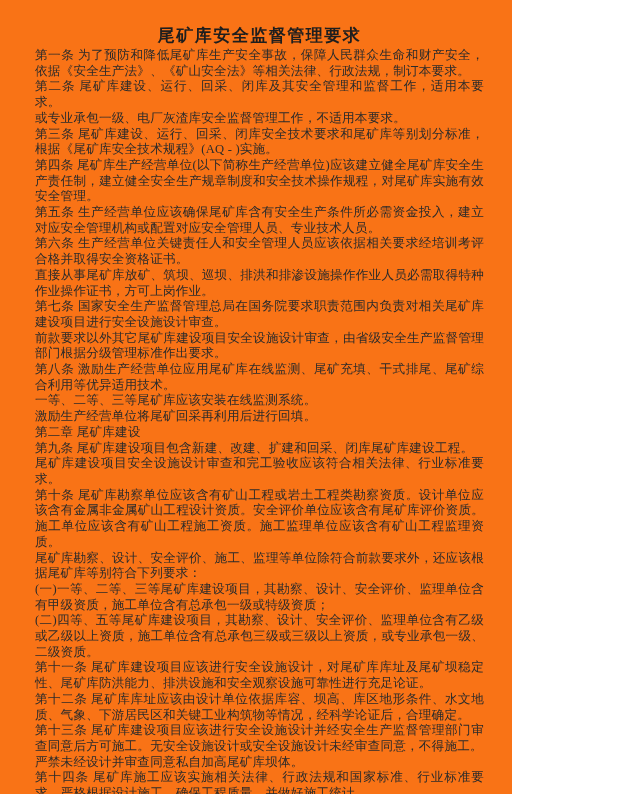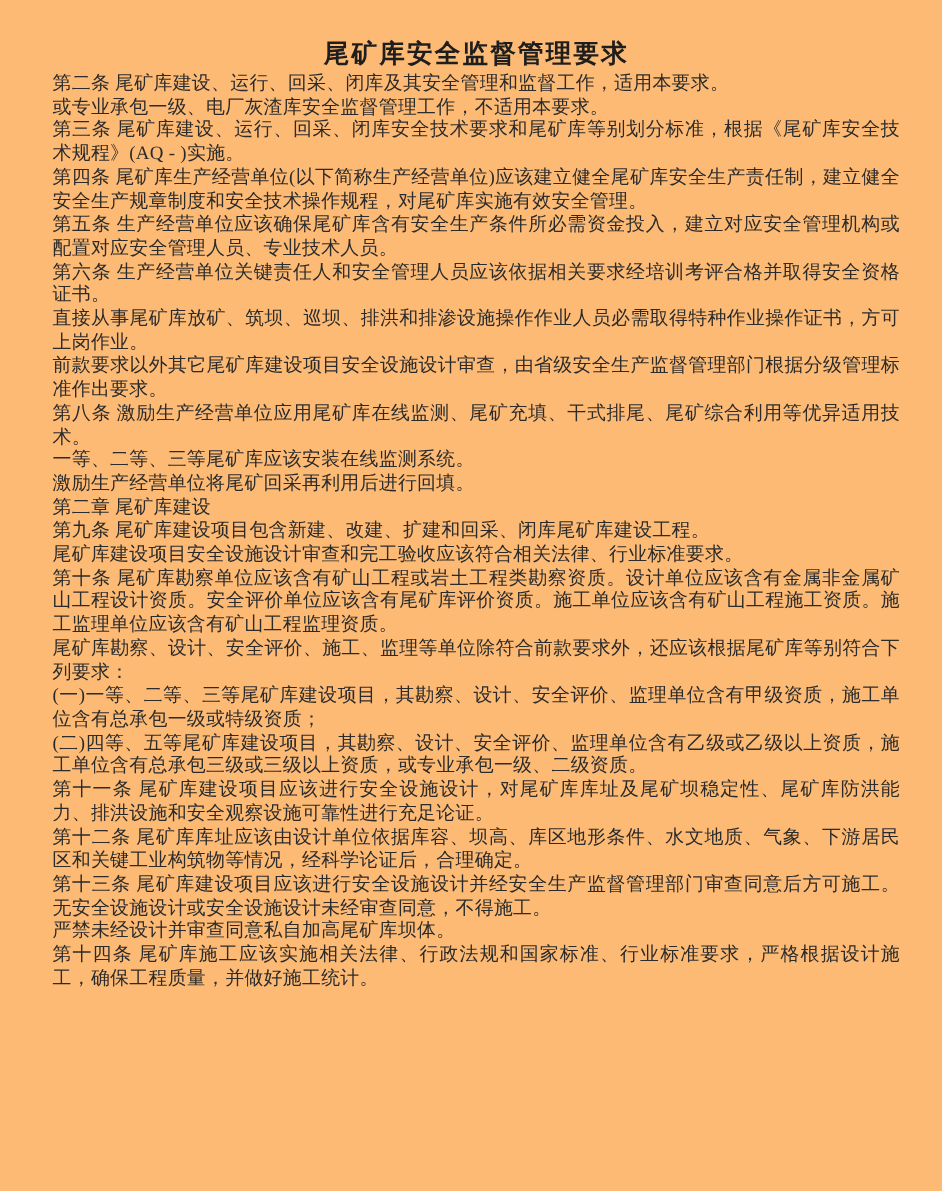--- a/index.html
+++ b/index.html
@@ -2,24 +2,24 @@
 <html><head>
 <meta charset="utf-8">
 <style>
   html, body {
     margin: 0;
     padding: 0;
     background: #ffffff;
   }
   .page {
     position: relative;
-    width: 628px;
+    width: 512px;
     height: 794px;
     box-sizing: border-box;
-    background: #fdba74;
+    background: #f97316;
     padding: 26px 28px 0 35px;
     overflow: hidden;
     font-family: "Liberation Serif", "DejaVu Serif", serif;
     color: #2b2b2b;
   }
   .doc-title {
     margin: 0;
     font-size: 17px;
     line-height: 20px;
     font-weight: bold;
@@ -47,27 +47,29 @@
     text-justify: inter-ideograph;
   }
 </style>
 </head>
 <body>
 
 <div class="page">
   <h1 class="doc-title">尾矿库安全监督管理要求</h1>
   <div class="doc-body">
 
+      <p class="para">第一条 为了预防和降低尾矿库生产安全事故，保障人民群众生命和财产安全，依据《安全生产法》、《矿山安全法》等相关法律、行政法规，制订本要求。</p>
       <p class="para">第二条 尾矿库建设、运行、回采、闭库及其安全管理和监督工作，适用本要求。</p>
       <p class="para">或专业承包一级、电厂灰渣库安全监督管理工作，不适用本要求。</p>
       <p class="para">第三条 尾矿库建设、运行、回采、闭库安全技术要求和尾矿库等别划分标准，根据《尾矿库安全技术规程》(AQ - )实施。</p>
       <p class="para">第四条 尾矿库生产经营单位(以下简称生产经营单位)应该建立健全尾矿库安全生产责任制，建立健全安全生产规章制度和安全技术操作规程，对尾矿库实施有效安全管理。</p>
       <p class="para">第五条 生产经营单位应该确保尾矿库含有安全生产条件所必需资金投入，建立对应安全管理机构或配置对应安全管理人员、专业技术人员。</p>
       <p class="para">第六条 生产经营单位关键责任人和安全管理人员应该依据相关要求经培训考评合格并取得安全资格证书。</p>
       <p class="para">直接从事尾矿库放矿、筑坝、巡坝、排洪和排渗设施操作作业人员必需取得特种作业操作证书，方可上岗作业。</p>
+      <p class="para">第七条 国家安全生产监督管理总局在国务院要求职责范围内负责对相关尾矿库建设项目进行安全设施设计审查。</p>
       <p class="para">前款要求以外其它尾矿库建设项目安全设施设计审查，由省级安全生产监督管理部门根据分级管理标准作出要求。</p>
       <p class="para">第八条 激励生产经营单位应用尾矿库在线监测、尾矿充填、干式排尾、尾矿综合利用等优异适用技术。</p>
       <p class="para">一等、二等、三等尾矿库应该安装在线监测系统。</p>
       <p class="para">激励生产经营单位将尾矿回采再利用后进行回填。</p>
       <p class="para">第二章 尾矿库建设</p>
       <p class="para">第九条 尾矿库建设项目包含新建、改建、扩建和回采、闭库尾矿库建设工程。</p>
       <p class="para">尾矿库建设项目安全设施设计审查和完工验收应该符合相关法律、行业标准要求。</p>
       <p class="para">第十条 尾矿库勘察单位应该含有矿山工程或岩土工程类勘察资质。设计单位应该含有金属非金属矿山工程设计资质。安全评价单位应该含有尾矿库评价资质。施工单位应该含有矿山工程施工资质。施工监理单位应该含有矿山工程监理资质。</p>
       <p class="para">尾矿库勘察、设计、安全评价、施工、监理等单位除符合前款要求外，还应该根据尾矿库等别符合下列要求：</p>
       <p class="para">(一)一等、二等、三等尾矿库建设项目，其勘察、设计、安全评价、监理单位含有甲级资质，施工单位含有总承包一级或特级资质；</p>

